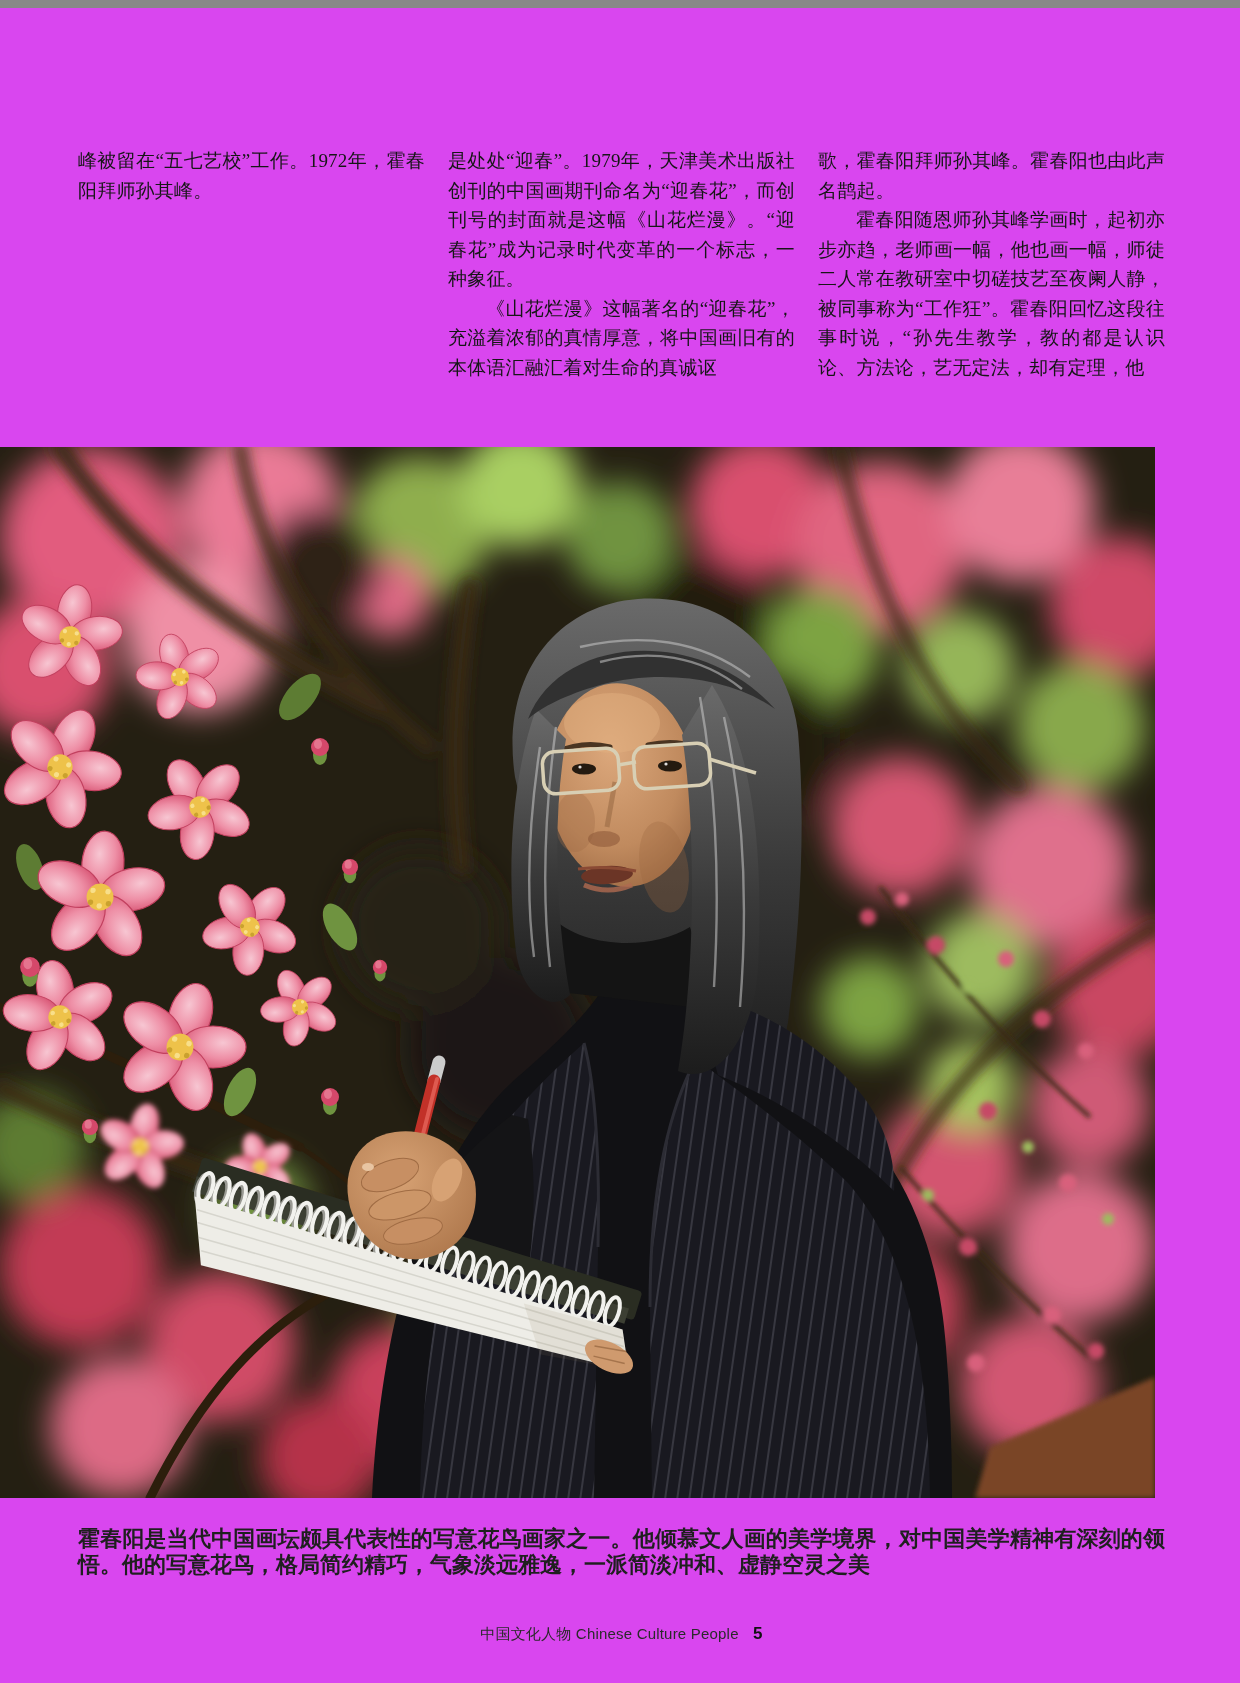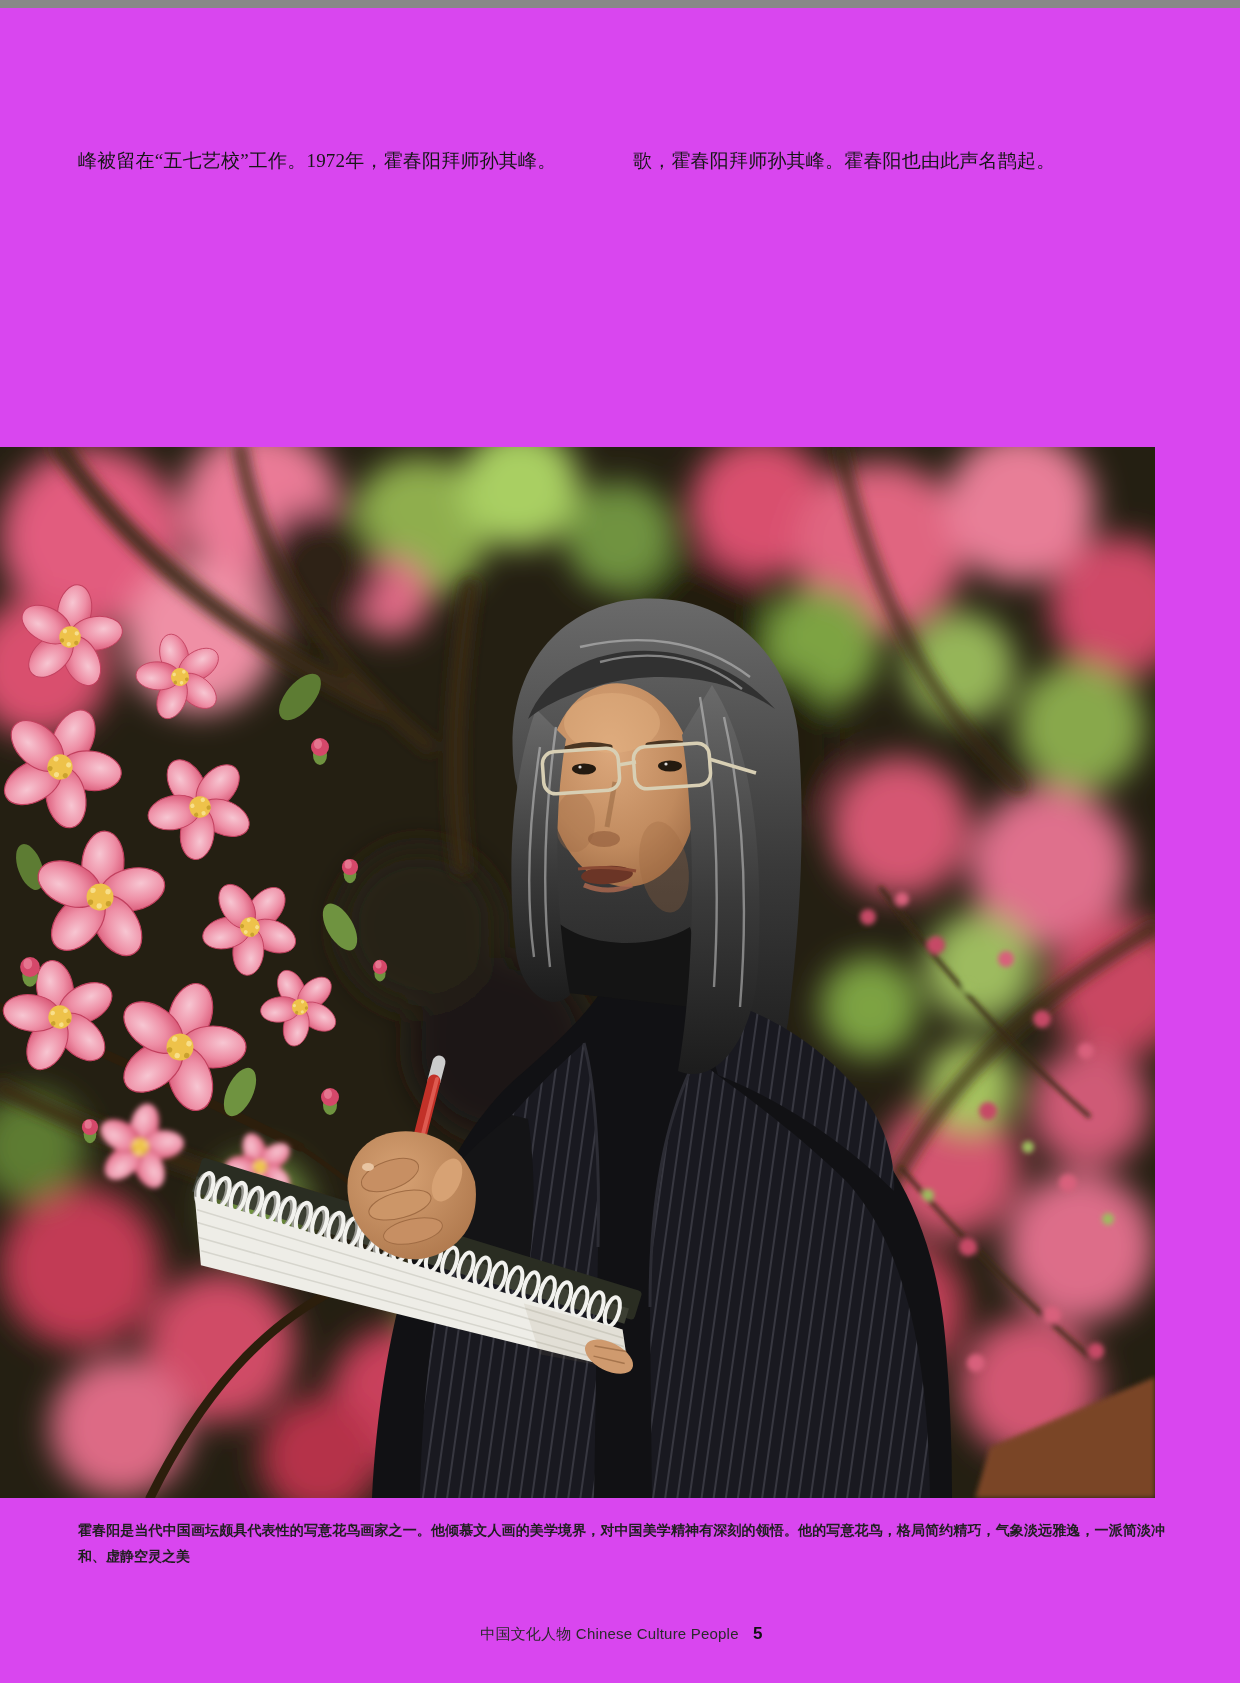--- a/index.html
+++ b/index.html
@@ -28,21 +28,21 @@
   .text-columns p.indent{text-indent:2em;}
   
   .photo{
     position:absolute;left:0;top:439px;width:1155px;height:1051px;
     margin:0;line-height:0;
   }
   .photo svg{display:block;width:1155px;height:1051px;}
   
   .caption{
     position:absolute;left:78px;top:1496px;width:1087px;
-    font-size:14px;line-height:26px;
+    font-size:22px;line-height:26px;
     font-weight:700;
     color:#1f1f1f;
     text-align:justify;
     font-family:"Liberation Serif","DejaVu Serif",serif;
   }
   
   .footer{
     position:absolute;left:78px;top:1616px;width:1087px;
     text-align:center;
     font-family:"Liberation Sans","DejaVu Sans",sans-serif;
@@ -54,21 +54,26 @@
 </head>
 <body>
 
 <div class="page">
 
   <section class="text-columns">
     <div class="col">
       <p>峰被留在“五七艺校”工作。1972年，霍春阳拜师孙其峰。</p>
     </div>
     <div class="col">
+      <p>是处处“迎春”。1979年，天津美术出版社创刊的中国画期刊命名为“迎春花”，而创刊号的封面就是这幅《山花烂漫》。“迎春花”成为记录时代变革的一个标志，一种象征。</p>
+      <p class="indent">《山花烂漫》这幅著名的“迎春花”，充溢着浓郁的真情厚意，将中国画旧有的本体语汇融汇着对生命的真诚讴</p>
+    </div>
+    <div class="col">
       <p>歌，霍春阳拜师孙其峰。霍春阳也由此声名鹊起。</p>
+      <p class="indent">霍春阳随恩师孙其峰学画时，起初亦步亦趋，老师画一幅，他也画一幅，师徒二人常在教研室中切磋技艺至夜阑人静，被同事称为“工作狂”。霍春阳回忆这段往事时说，“孙先生教学，教的都是认识论、方法论，艺无定法，却有定理，他</p>
     </div>
   </section>
 
   <figure class="photo">
     <svg viewBox="0 0 1155 1051" xmlns="http://www.w3.org/2000/svg">
       <defs>
         <filter id="fBg" x="-60%" y="-60%" width="220%" height="220%">
             <feGaussianBlur stdDeviation="16"></feGaussianBlur>
           </filter>
         <filter id="fMid" x="-60%" y="-60%" width="220%" height="220%">

